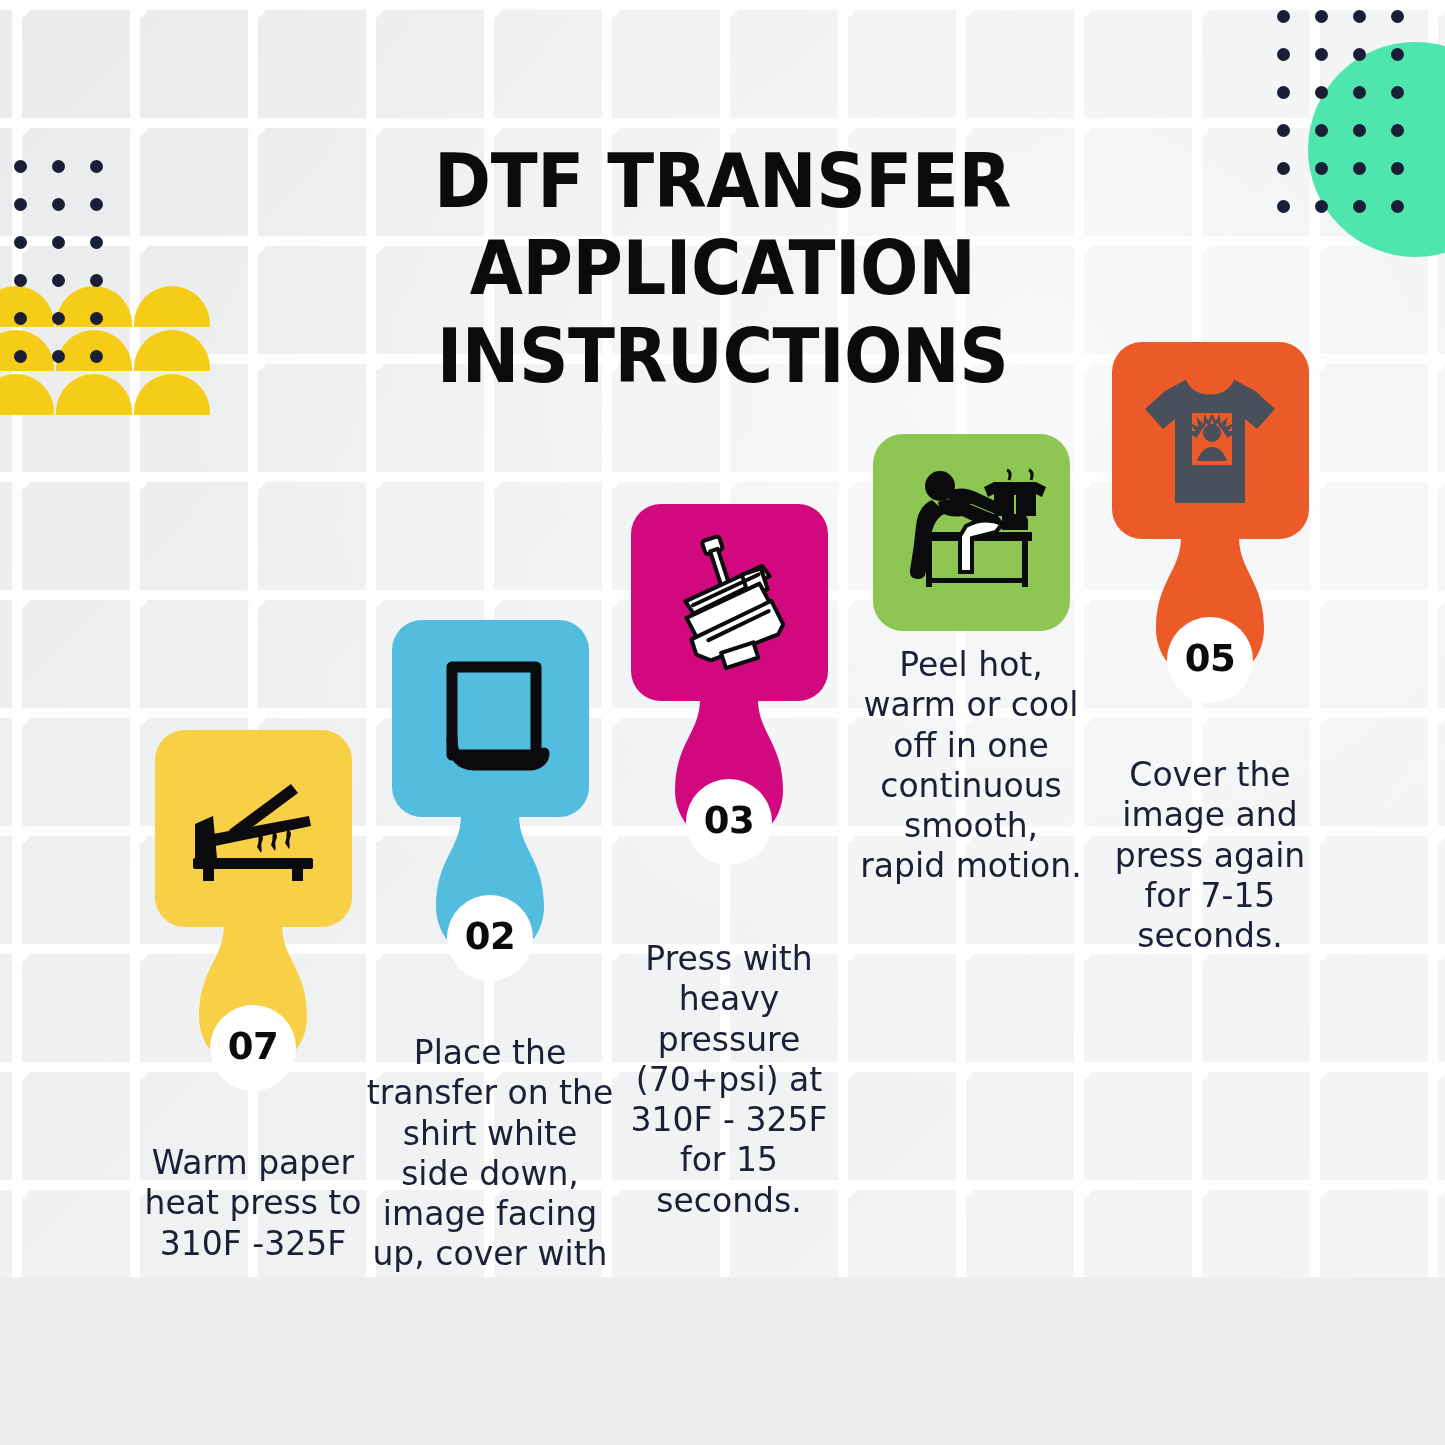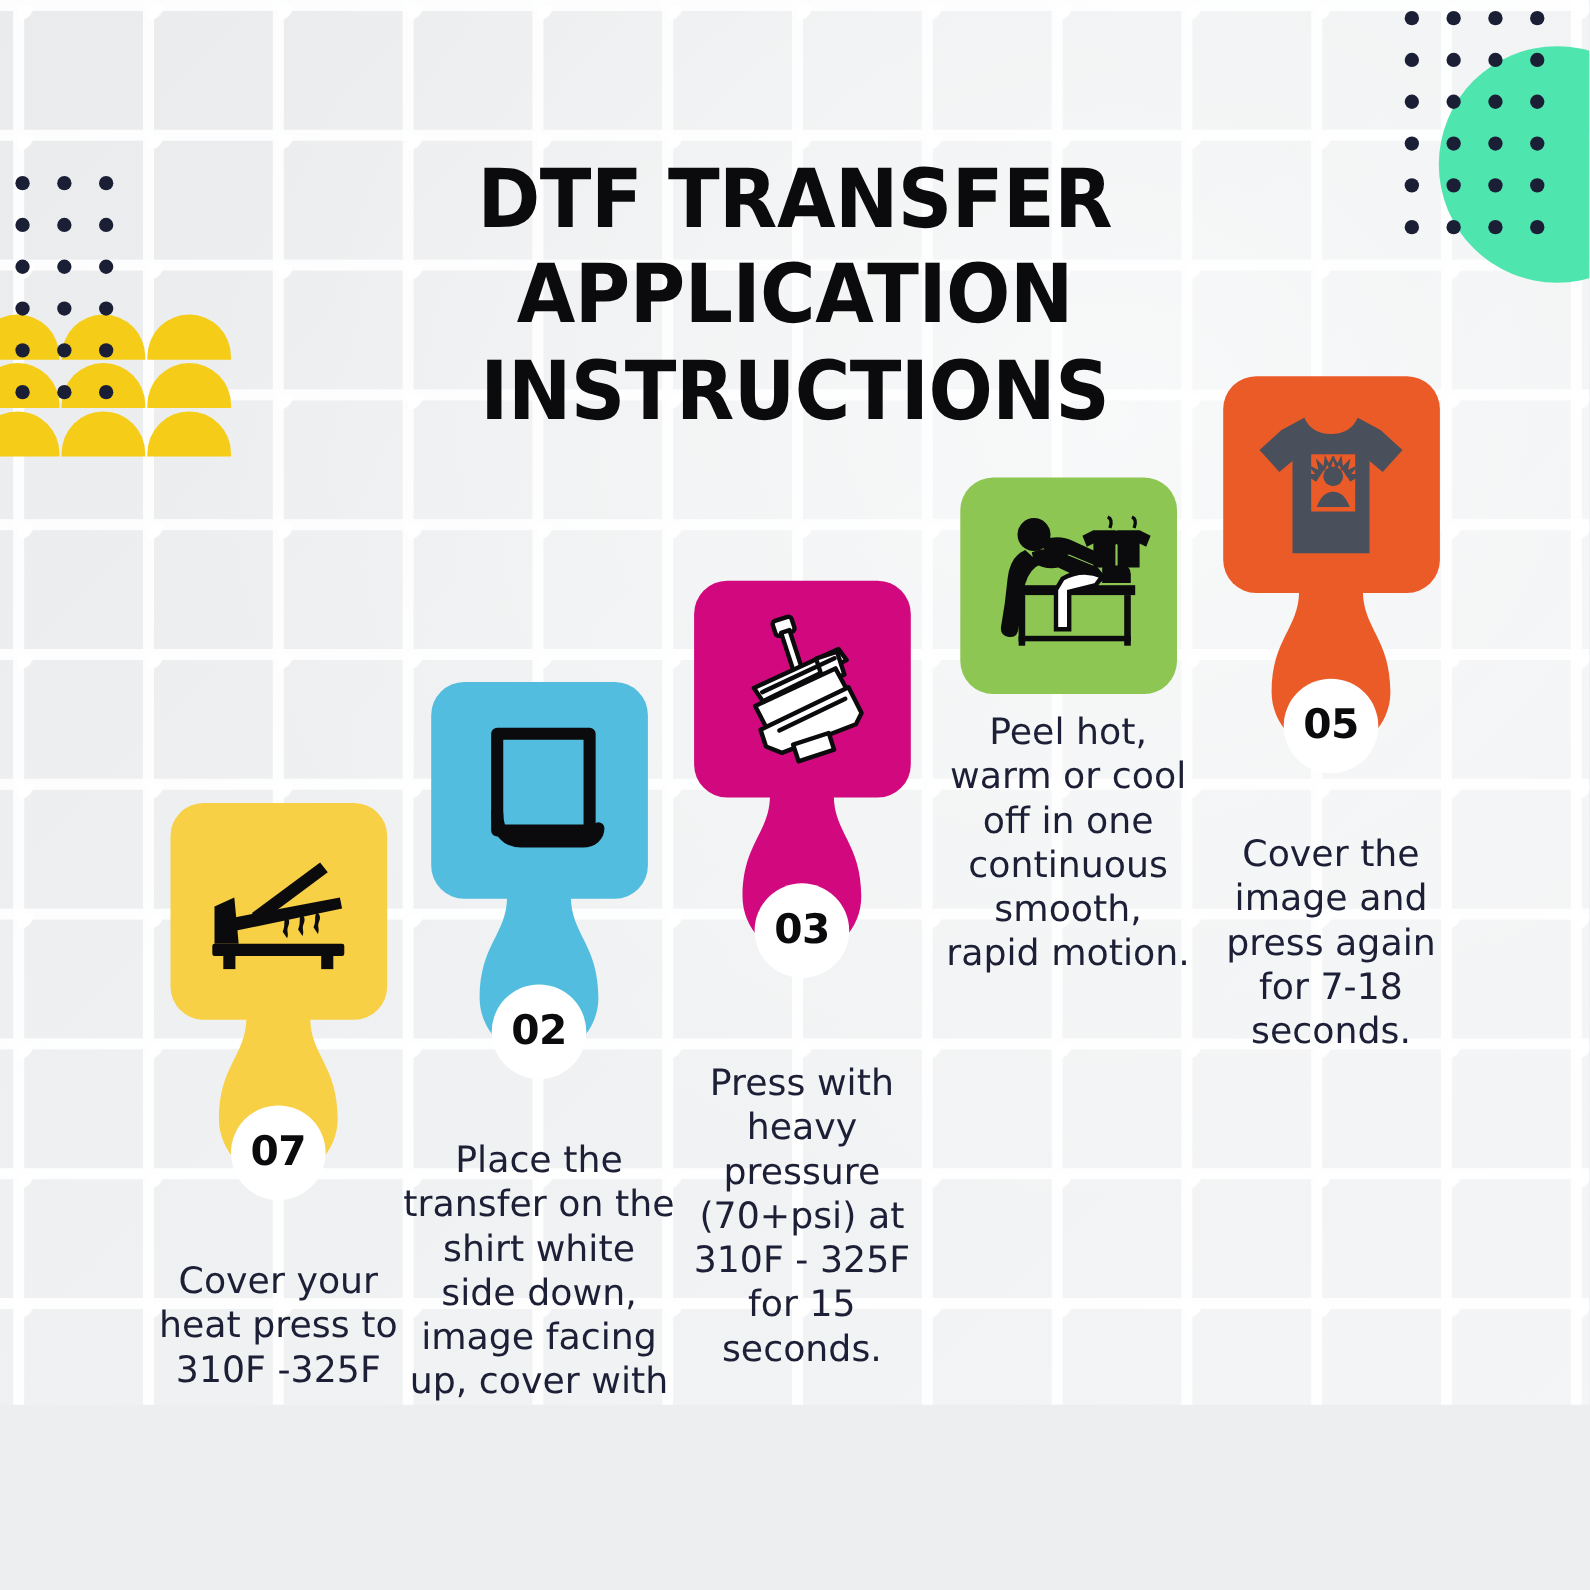--- a/index.html
+++ b/index.html
@@ -165,21 +165,21 @@
     font-weight: 500;
     font-size: 33px;
     line-height: 1.22;
     color: #1C1F35;
     width: 250px;
   }
 
   
   #step-1 { left: 128px;  top: 730px;  }
   #step-2 { left: 365px;  top: 620px; align-items: center;  }
-  #step-3 { left: 604px;  top: 528px;  }
+  #step-3 { left: 604px;  top: 504px;  }
   #step-4 { left: 846px;  top: 434px;  }
   #step-5 { left: 1085px; top: 342px;  }
 
   #step-4 .desc, #step-5 .desc { width: 225px; }
   #step-3 .desc { width: 235px; margin-top: 36px; }
 </style>
 </head>
 <body>
 
 <div id="stage">
@@ -270,21 +270,21 @@
           </g>
         </svg>
       </div>
       <div class="connector">
         <svg width="152" height="200" viewBox="0 0 152 200">
           <path d="M47 0 C47 34 22 44 22 92 A54 54 0 1 0 130 92 C130 44 105 34 105 0 Z" fill="#F7D046"></path>
           <circle cx="76" cy="123" r="43" fill="#ffffff"></circle>
         </svg>
         <div class="num" style="top:100px">07</div>
       </div>
-      <div class="desc">Cover your heat press to 310F -325F</div>
+      <div class="desc">Warm paper heat press to 310F -325F</div>
     </div>
 
     <div class="step" id="step-2">
       <div class="card" style="background:#52BDDF">
         <svg width="128" height="124" viewBox="0 0 128 124">
           <g fill="none" stroke="#0B0B0D" stroke-width="11" stroke-linejoin="round" stroke-linecap="round">
             <path d="M26 10 H110 V98 H26 Z"></path>
             <path d="M26 82 C26 98 34 108 48 108 H104 C112 108 118 103 118 96"></path>
           </g>
         </svg>
@@ -373,17 +373,17 @@
           </g>
         </svg>
       </div>
       <div class="connector">
         <svg width="152" height="200" viewBox="0 0 152 200">
           <path d="M47 0 C47 34 22 44 22 92 A54 54 0 1 0 130 92 C130 44 105 34 105 0 Z" fill="#EA5B28"></path>
           <circle cx="76" cy="123" r="43" fill="#ffffff"></circle>
         </svg>
         <div class="num" style="top:100px">05</div>
       </div>
-      <div class="desc">Cover the image and press again for 7-18 seconds.</div>
+      <div class="desc">Cover the image and press again for 7-15 seconds.</div>
     </div>
 
   </div>
 </div>
 
 </body></html>

